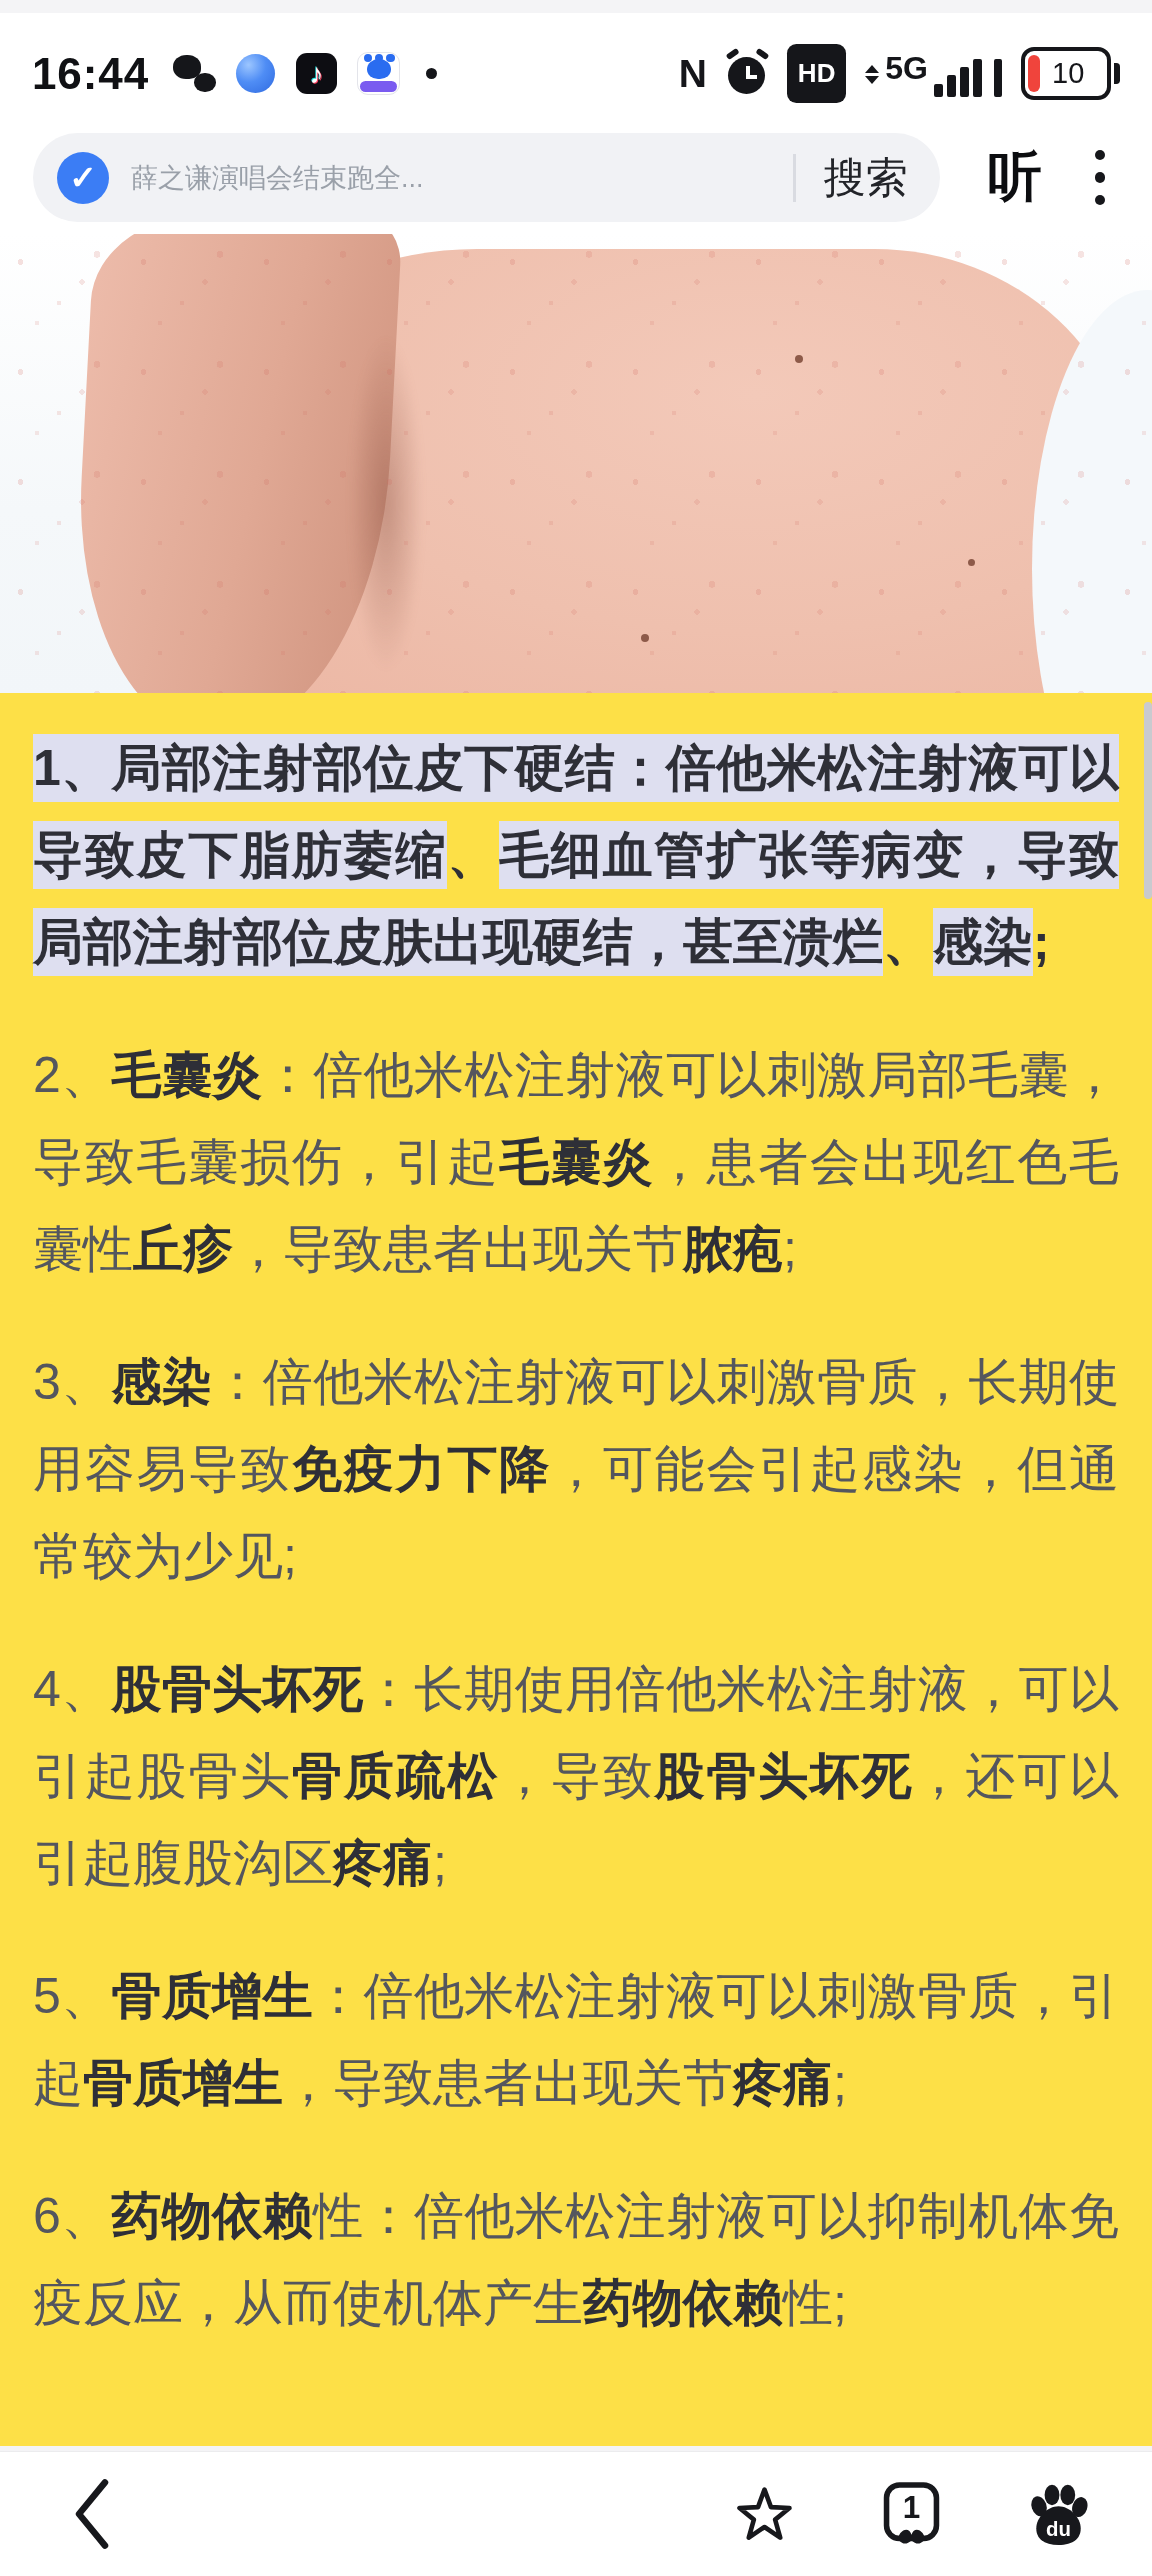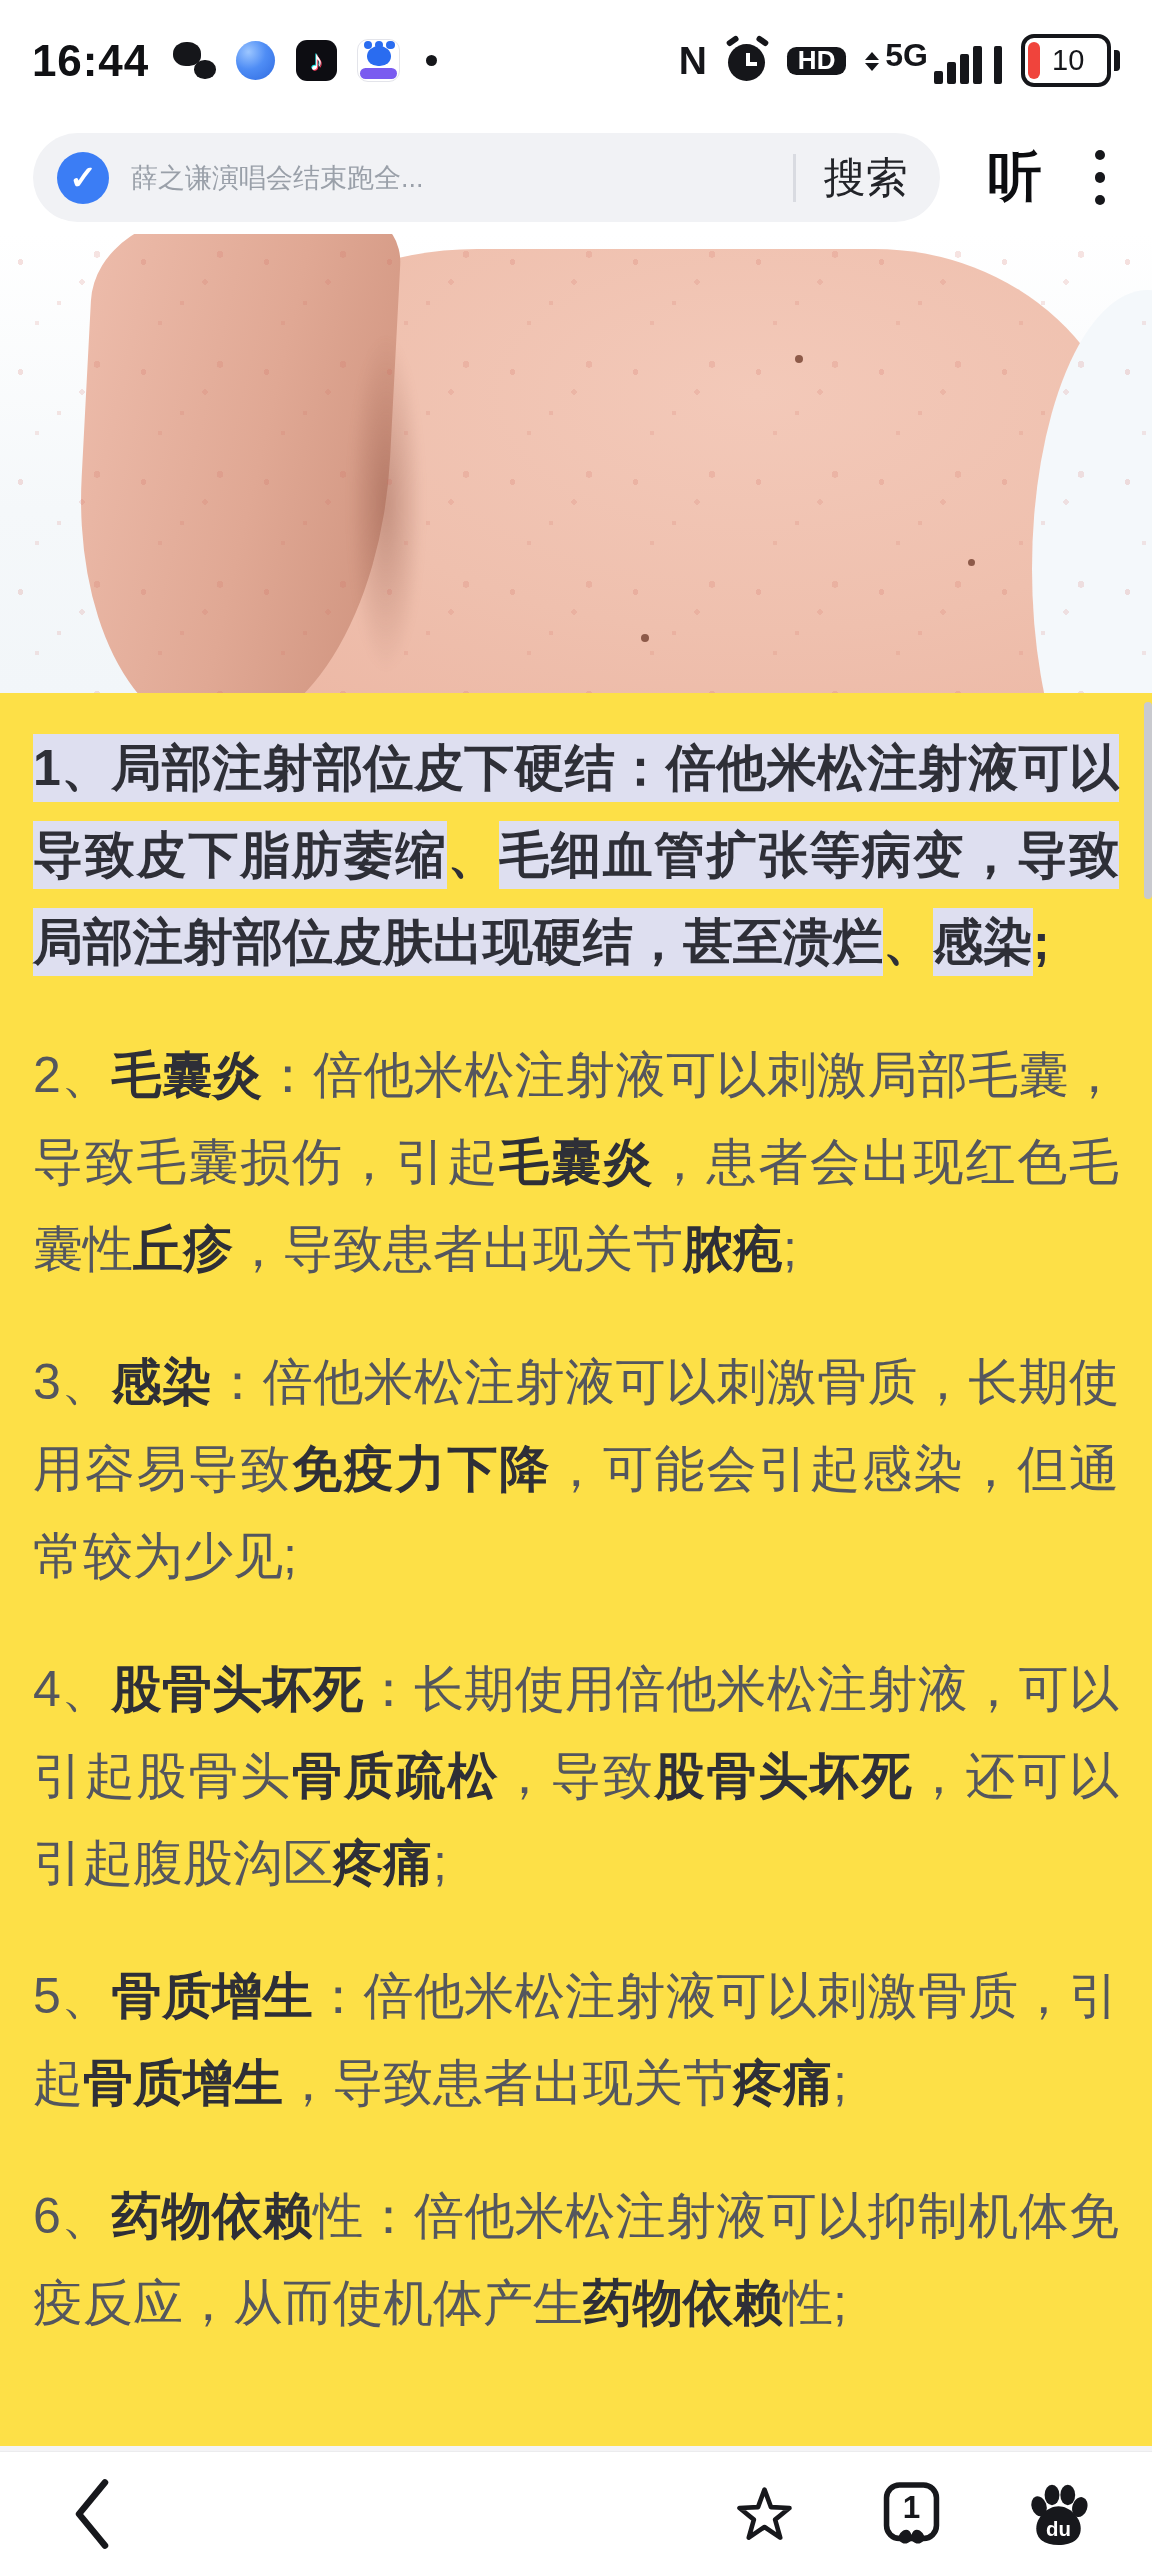--- a/index.html
+++ b/index.html
@@ -1,20 +1,20 @@
 <!DOCTYPE html>
 <html style="font-size:15px"><head>
 <meta charset="utf-8">
 <style>
   html,body{margin:0;padding:0;background:#e9e9eb;}
   .screen{position:relative;width:1152px;height:2576px;background:#f4f4f6;overflow:hidden;
     font-family:"Liberation Sans",sans-serif;}
 
   
-  .statusbar{position:absolute;top:0;left:0;width:1152px;height:121px;background:#ffffff;
+  .statusbar{position:absolute;top:13px;left:0;width:1152px;height:121px;background:#ffffff;
     display:flex;align-items:center;justify-content:space-between;padding:0 32px;box-sizing:border-box;}
   .sb-left{display:flex;align-items:center;gap:24px;}
   .sb-time{font-size:44px;font-weight:700;color:#101114;letter-spacing:0.9px;}
   .appicons{display:flex;align-items:center;gap:20.4px;}
   .ic-wechat{width:43px;height:37px;position:relative;}
   .ic-wechat .b1{position:absolute;left:0;top:0;width:28px;height:24px;background:#15161a;border-radius:48% 48% 42% 46%;}
   .ic-wechat .b2{position:absolute;right:0;bottom:0;width:22px;height:19.5px;background:#15161a;border-radius:48%;}
   .ic-bluecircle{width:39px;height:39px;border-radius:50%;background:radial-gradient(circle at 32% 28%,#9cc6ff 0%,#4f8df5 45%,#2f6ae0 100%);}
   .ic-douyin{width:41px;height:41px;border-radius:11px;background:#0d0d12;color:#ffffff;display:flex;align-items:center;justify-content:center;
     font-size:28px;font-weight:700;text-shadow:0.9px 0.9px 0 #fd3e5e,-0.9px -0.9px 0 #22e6e6;}
@@ -26,21 +26,21 @@
   .notif-dot{width:11px;height:11px;border-radius:50%;background:#15161a;margin-left:5.6px;}
   .sb-right{display:flex;align-items:center;gap:18.6px;}
   .ic-nfc{font-size:39px;font-weight:800;color:#15161a;}
   .ic-clock{width:43px;height:43px;position:relative;}
   .ic-clock .face{position:absolute;left:2.8px;top:4.6px;width:37px;height:37px;border-radius:50%;background:#15161a;}
   .ic-clock .h1{position:absolute;left:20.4px;top:14px;width:3.7px;height:13px;background:#fff;}
   .ic-clock .h2{position:absolute;left:20.4px;top:23px;width:11px;height:3.7px;background:#fff;}
   .ic-clock .e1,.ic-clock .e2{position:absolute;top:-0.9px;width:13px;height:5.6px;background:#15161a;border-radius:2.8px;}
   .ic-clock .e1{left:0;transform:rotate(-35deg);}
   .ic-clock .e2{right:0;transform:rotate(35deg);}
-  .ic-hd{min-width:59px;height:28px;background:#15161a;border-radius:9.3px;color:#fff;font-size:26px;font-weight:800;
+  .ic-hd{min-width:59px;height:59px;background:#15161a;border-radius:9.3px;color:#fff;font-size:26px;font-weight:800;
     display:flex;align-items:center;justify-content:center;}
   .sig{display:flex;align-items:flex-end;gap:4.6px;}
   .sig .arrows{display:flex;flex-direction:column;gap:2.8px;margin-bottom:13px;}
   .sig .arw-u{width:0;height:0;border-left:7.4px solid transparent;border-right:7.4px solid transparent;border-bottom:8.4px solid #15161a;}
   .sig .arw-d{width:0;height:0;border-left:7.4px solid transparent;border-right:7.4px solid transparent;border-top:8.4px solid #15161a;}
   .sig .g5{font-size:32px;font-weight:800;color:#15161a;margin:0 1.9px 9.3px 1.9px;}
   .sig .bar{width:8.4px;background:#15161a;border-radius:1.9px;}
   .sig .s1{height:13px}.sig .s2{height:21.4px}.sig .s3{height:30px}.sig .s4{height:38px}
   .sig .solo{height:38px;margin-left:7.4px;}
   .battery{display:flex;align-items:center;}

